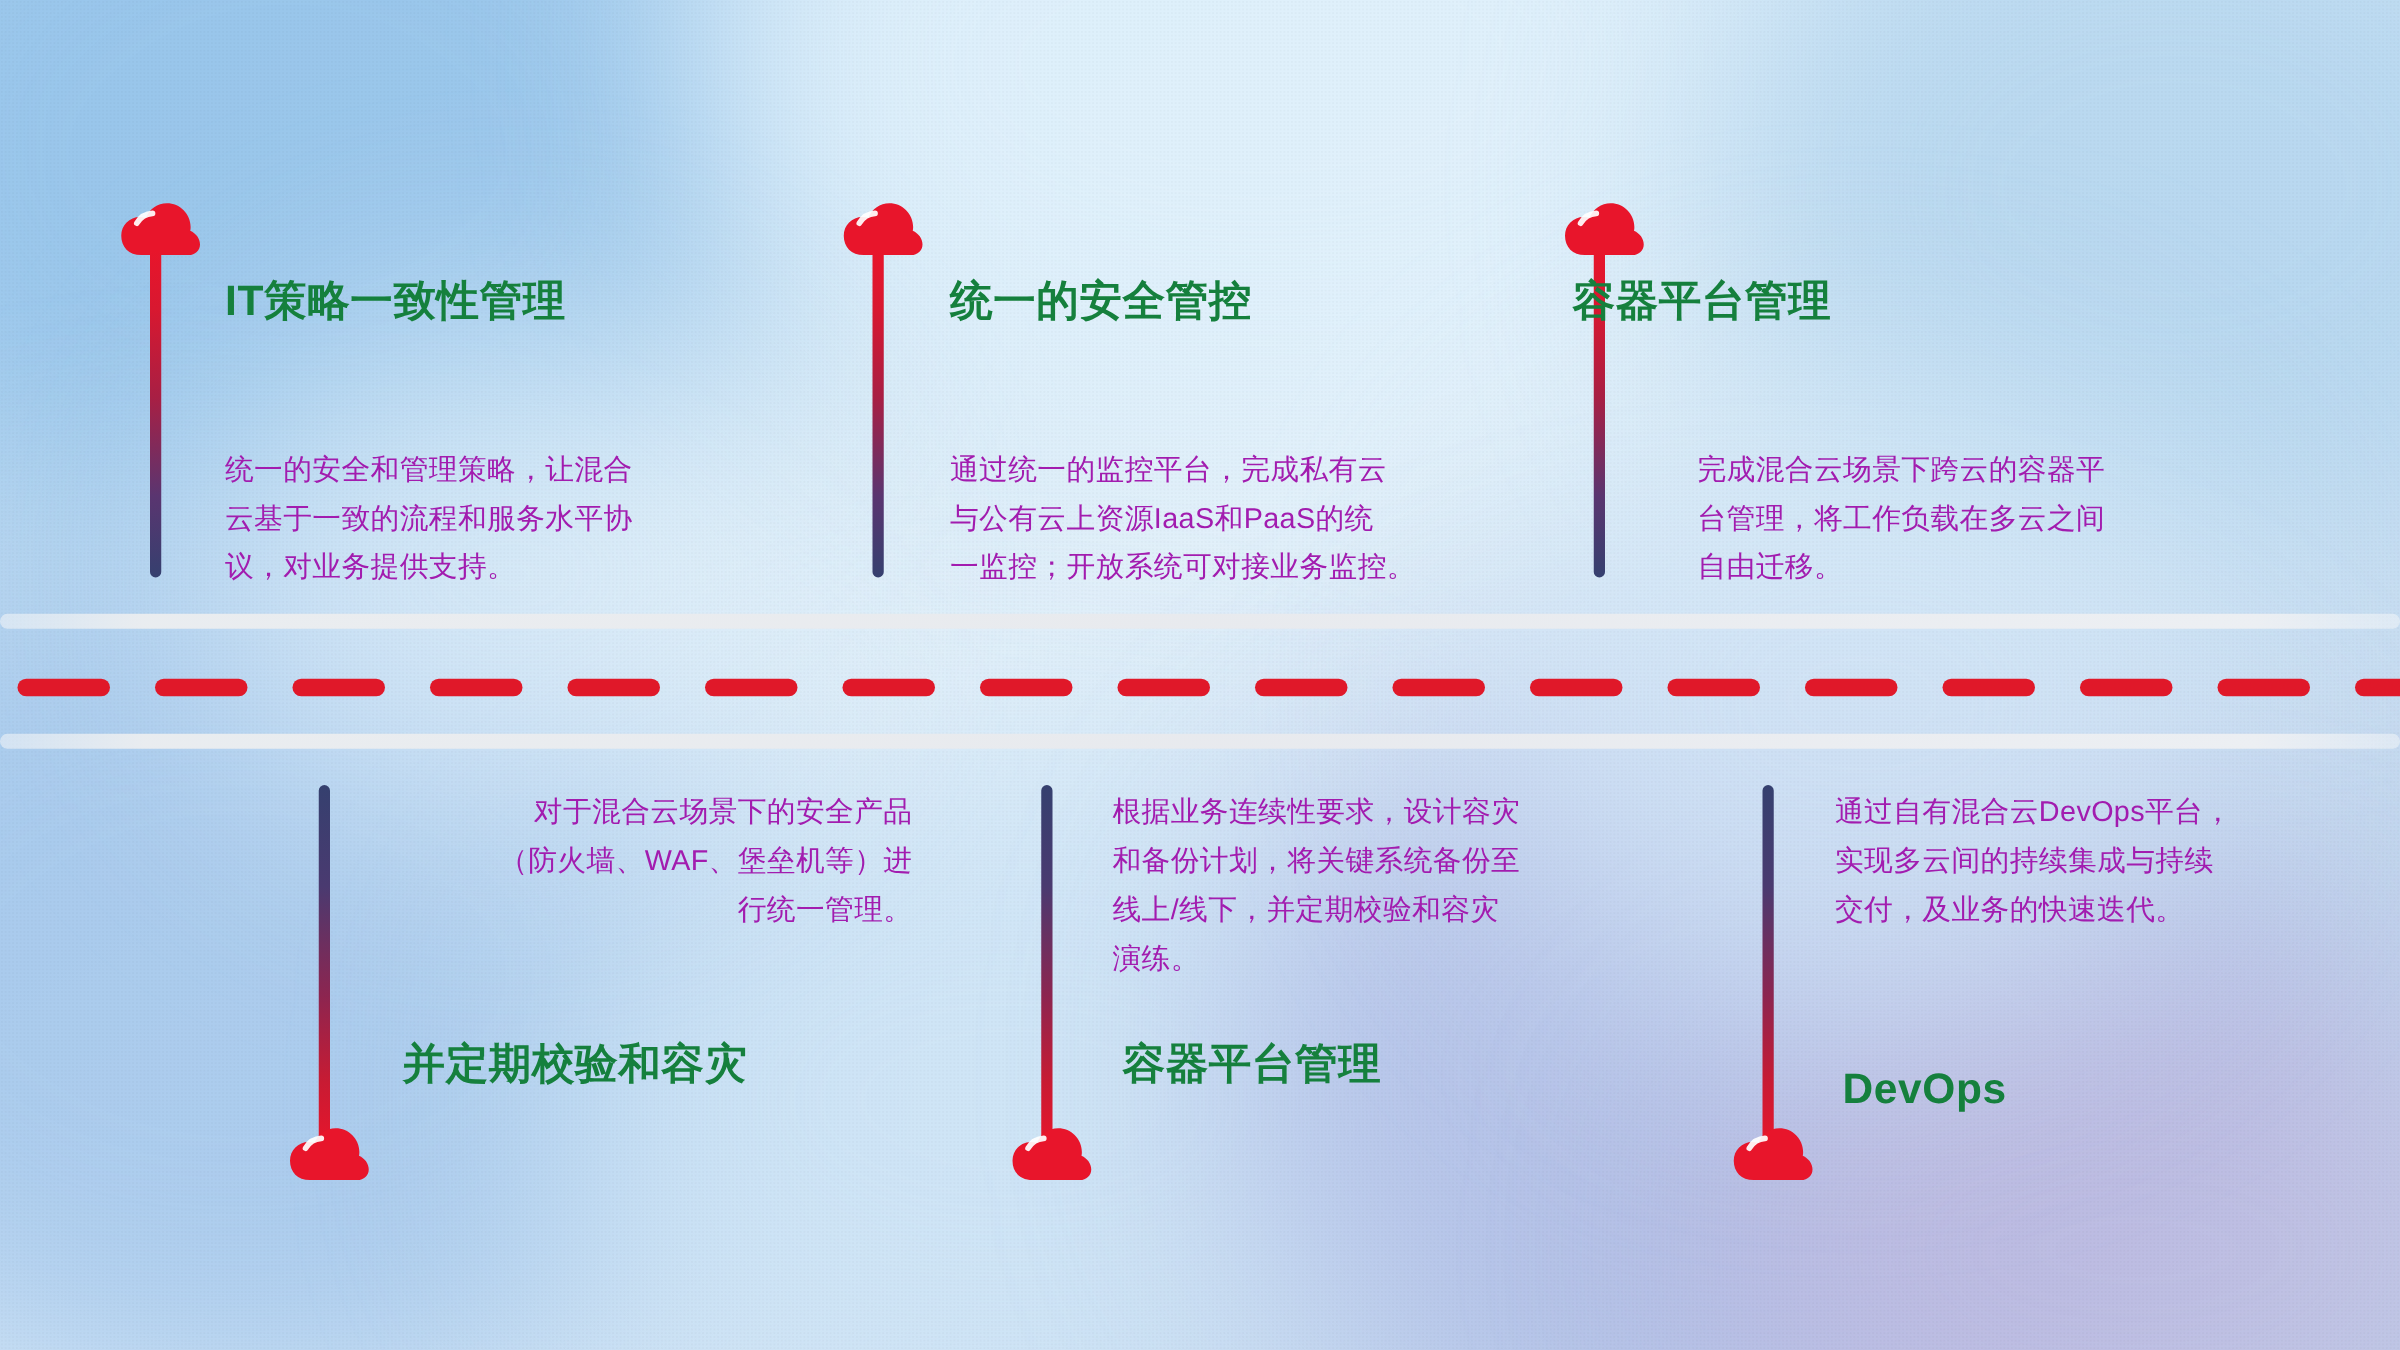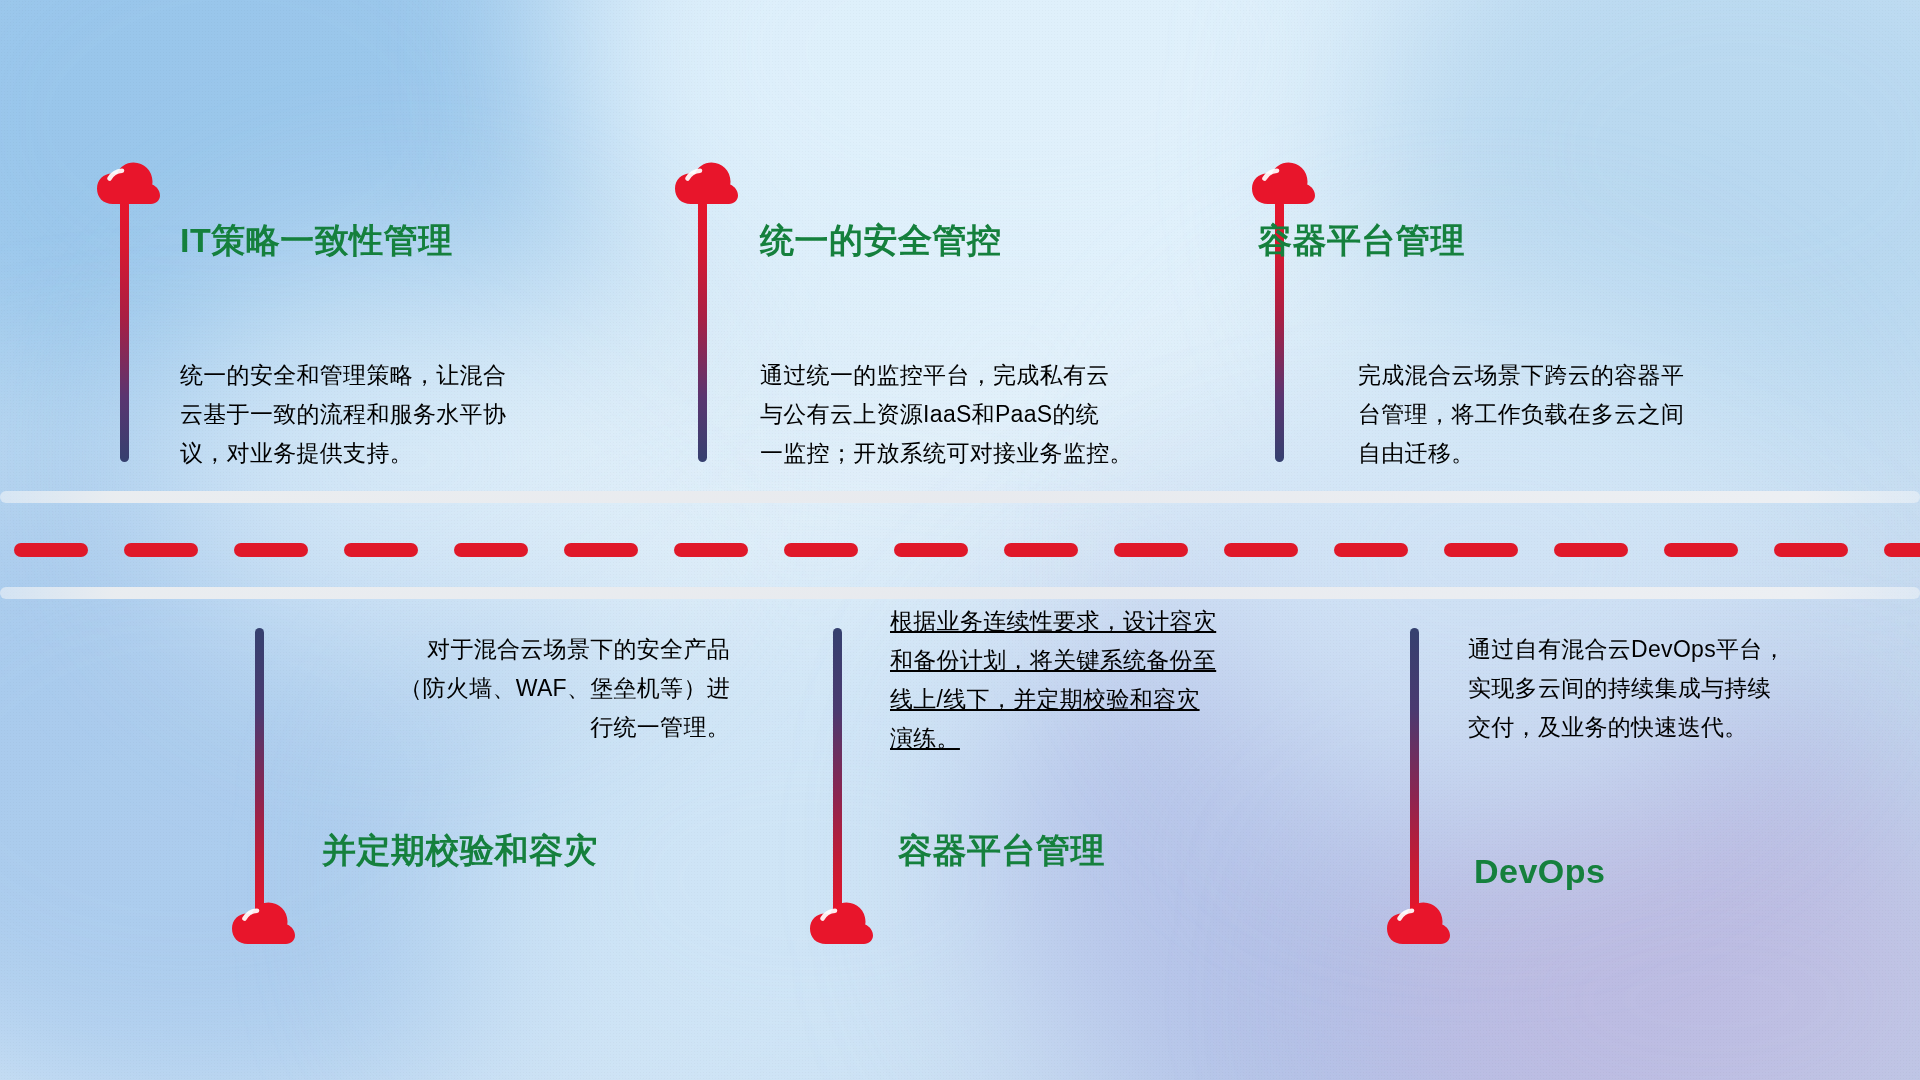--- a/index.html
+++ b/index.html
@@ -41,21 +41,21 @@
   .vline{position:absolute;width:9px;border-radius:5px;}
   .vline.down{background:linear-gradient(180deg,#e8152b 0%,#d81830 18%,#a81f44 45%,#5a3570 75%,#35406f 100%);}
   .vline.up{background:linear-gradient(180deg,#35406f 0%,#4a3a70 28%,#8c2550 58%,#c81b33 82%,#e8152b 100%);}
 
   .title{
     position:absolute;white-space:nowrap;
     font-size:34px;font-weight:700;color:#15803d;letter-spacing:.5px;
   }
   .body{
     position:absolute;
-    font-size:23px;line-height:39px;color:#000000;
+    font-size:23px;line-height:39px;color:#a21caf;
     letter-spacing:.3px;white-space:pre-line;
   }
   .body.center{text-align:right;}
 
   
   .railbar{
     position:absolute;left:0;width:1920px;height:12px;border-radius:6px;
     background:linear-gradient(90deg,rgba(244,246,248,.55) 0%,rgba(236,238,240,.95) 6%,rgba(232,234,238,.98) 50%,rgba(238,240,243,.95) 94%,rgba(245,247,249,.5) 100%);
   }
   .dashrow{position:absolute;left:0;width:1920px;height:14px;display:flex;align-items:center;gap:36px;padding-left:14px;box-sizing:border-box;}
@@ -156,21 +156,21 @@
     <div class="cloud" style="left:230px;top:898px;">
       <svg viewBox="0 0 66 48" xmlns="http://www.w3.org/2000/svg">
         <path d="M18 46C8 46 2 39.5 2 30.5 2 22 8.5 15.5 17 15.5c1.6 0 3.2.2 4.6.7C24.6 9 31 4.5 38.5 4.5 49 4.5 57.5 13 57.5 23.5c0 1-.1 2-.3 3C61.8 28.6 65 32.6 65 37.5 65 42.2 61 46 56 46H18z" fill="#e8152b"></path>
         <path d="M14.5 20.5c3-5 8-7.6 12.5-7.8" stroke="#ffffff" stroke-width="4.6" stroke-linecap="round" fill="none" opacity=".92"></path>
       </svg>
     </div>
   </div>
 
   <div class="item">
     <div class="vline up" style="left:833px;top:628px;height:290px;"></div>
-    <div class="body" style="left:890px;top:602px;width:430px;text-decoration:underline;">根据业务连续性要求，设计容灾
+    <div class="body" style="left:890px;top:630px;width:430px;">根据业务连续性要求，设计容灾
 和备份计划，将关键系统备份至
 线上/线下，并定期校验和容灾
 演练。</div>
     <div class="title" style="left:898px;top:828px;">容器平台管理</div>
     <div class="cloud" style="left:808px;top:898px;">
       <svg viewBox="0 0 66 48" xmlns="http://www.w3.org/2000/svg">
         <path d="M18 46C8 46 2 39.5 2 30.5 2 22 8.5 15.5 17 15.5c1.6 0 3.2.2 4.6.7C24.6 9 31 4.5 38.5 4.5 49 4.5 57.5 13 57.5 23.5c0 1-.1 2-.3 3C61.8 28.6 65 32.6 65 37.5 65 42.2 61 46 56 46H18z" fill="#e8152b"></path>
         <path d="M14.5 20.5c3-5 8-7.6 12.5-7.8" stroke="#ffffff" stroke-width="4.6" stroke-linecap="round" fill="none" opacity=".92"></path>
       </svg>
     </div>

